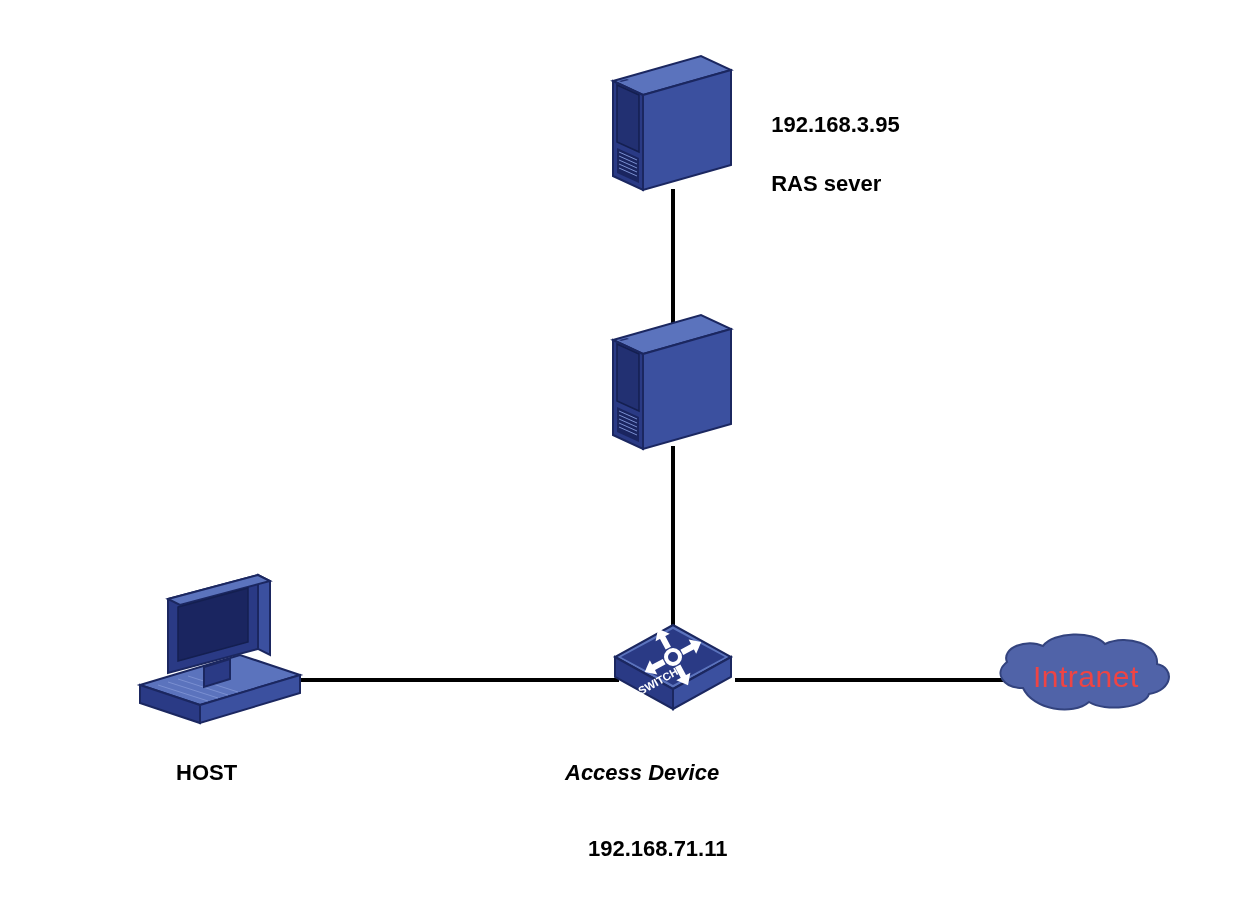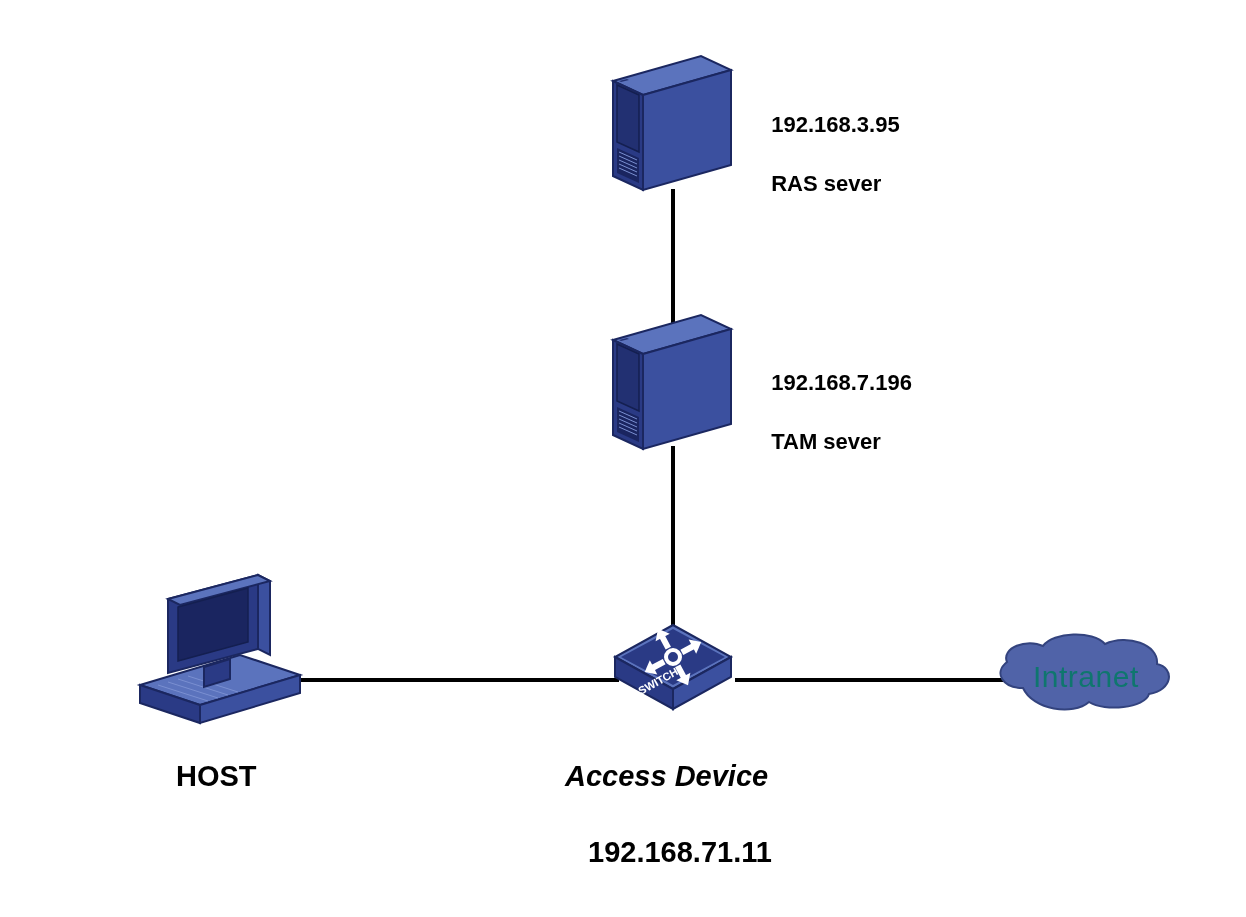--- a/index.html
+++ b/index.html
@@ -18,26 +18,26 @@
     height: 917px;
     margin-left: 45px;
   }
   .label {
     position: absolute;
     font-weight: bold;
     color: #000;
     white-space: pre;
   }
   .label-large { font-size: 22px; line-height: 1.35; }
-  .label-mid { font-size: 29px; }
+  .label-mid { font-size: 22px; }
   .cloud-text {
     position: absolute;
     font-family: "Segoe UI", Arial, sans-serif;
     font-size: 30px;
-    color: #0f766e;
+    color: #ef4444;
     font-weight: 400;
     letter-spacing: 0.5px;
   }
   svg { position:absolute; left:0; top:0; }
 </style>
 </head>
 <body>
 
 <div class="canvas">
 
@@ -159,24 +159,20 @@
   <use href="#switch-icon" x="570" y="625"></use>
 
   <use href="#cloud-shape" x="948" y="638"></use>
 </svg>
 
 <div class="label label-large" style="left:714px; top:80px;">
   <span>192.168.3.95</span><br>
   <span>RAS sever</span>
 </div>
 
-<div class="label label-large" style="left:714px; top:338px;">
-  <span>192.168.7.196</span><br>
-  <span>TAM sever</span>
-</div>
 
 <div class="label label-mid" style="left:131px; top:760px;">HOST</div>
 
 <div class="label label-mid" style="left:520px; top:760px;font-style:italic;">Access Device</div>
 <div class="label label-mid" style="left:543px; top:836px;">192.168.71.11</div>
 
 <div class="cloud-text" style="left:988px; top:660px;">Intranet</div>
 
 </div>
 

